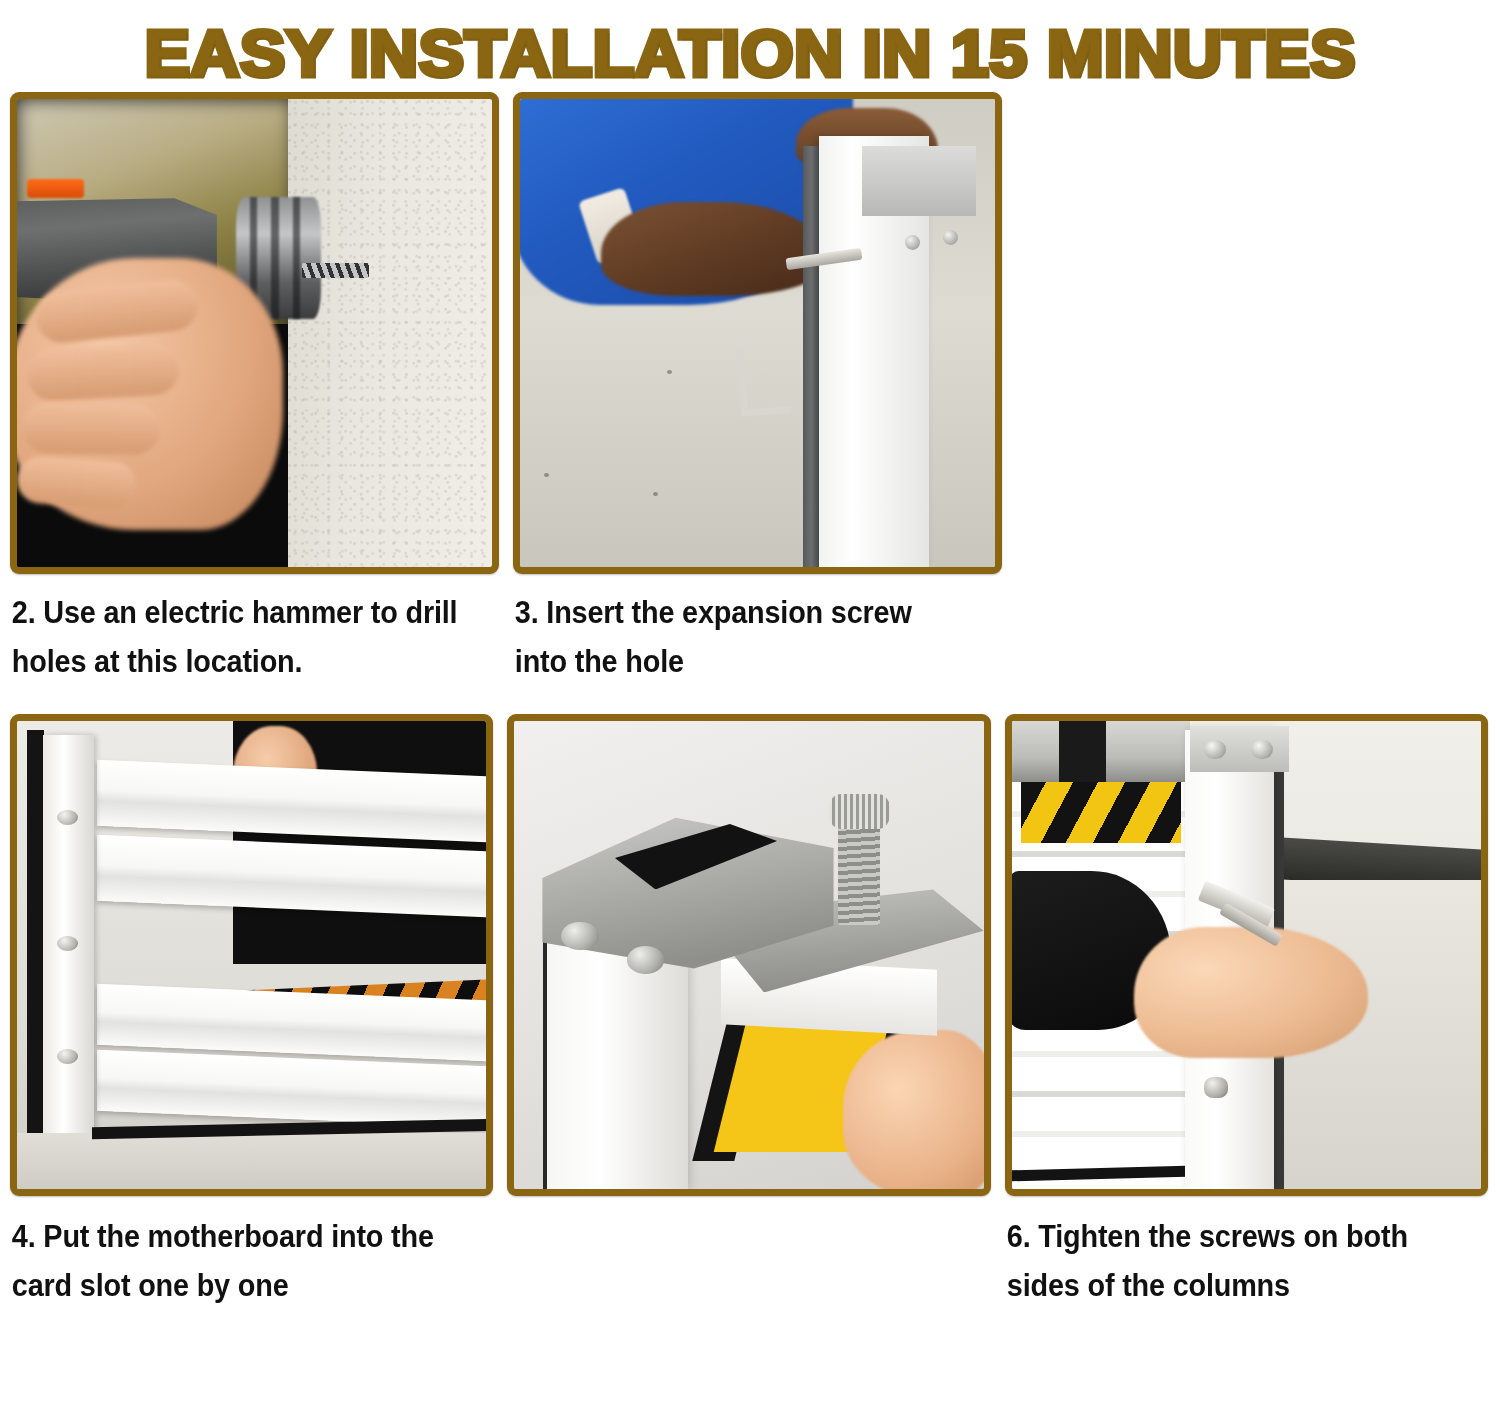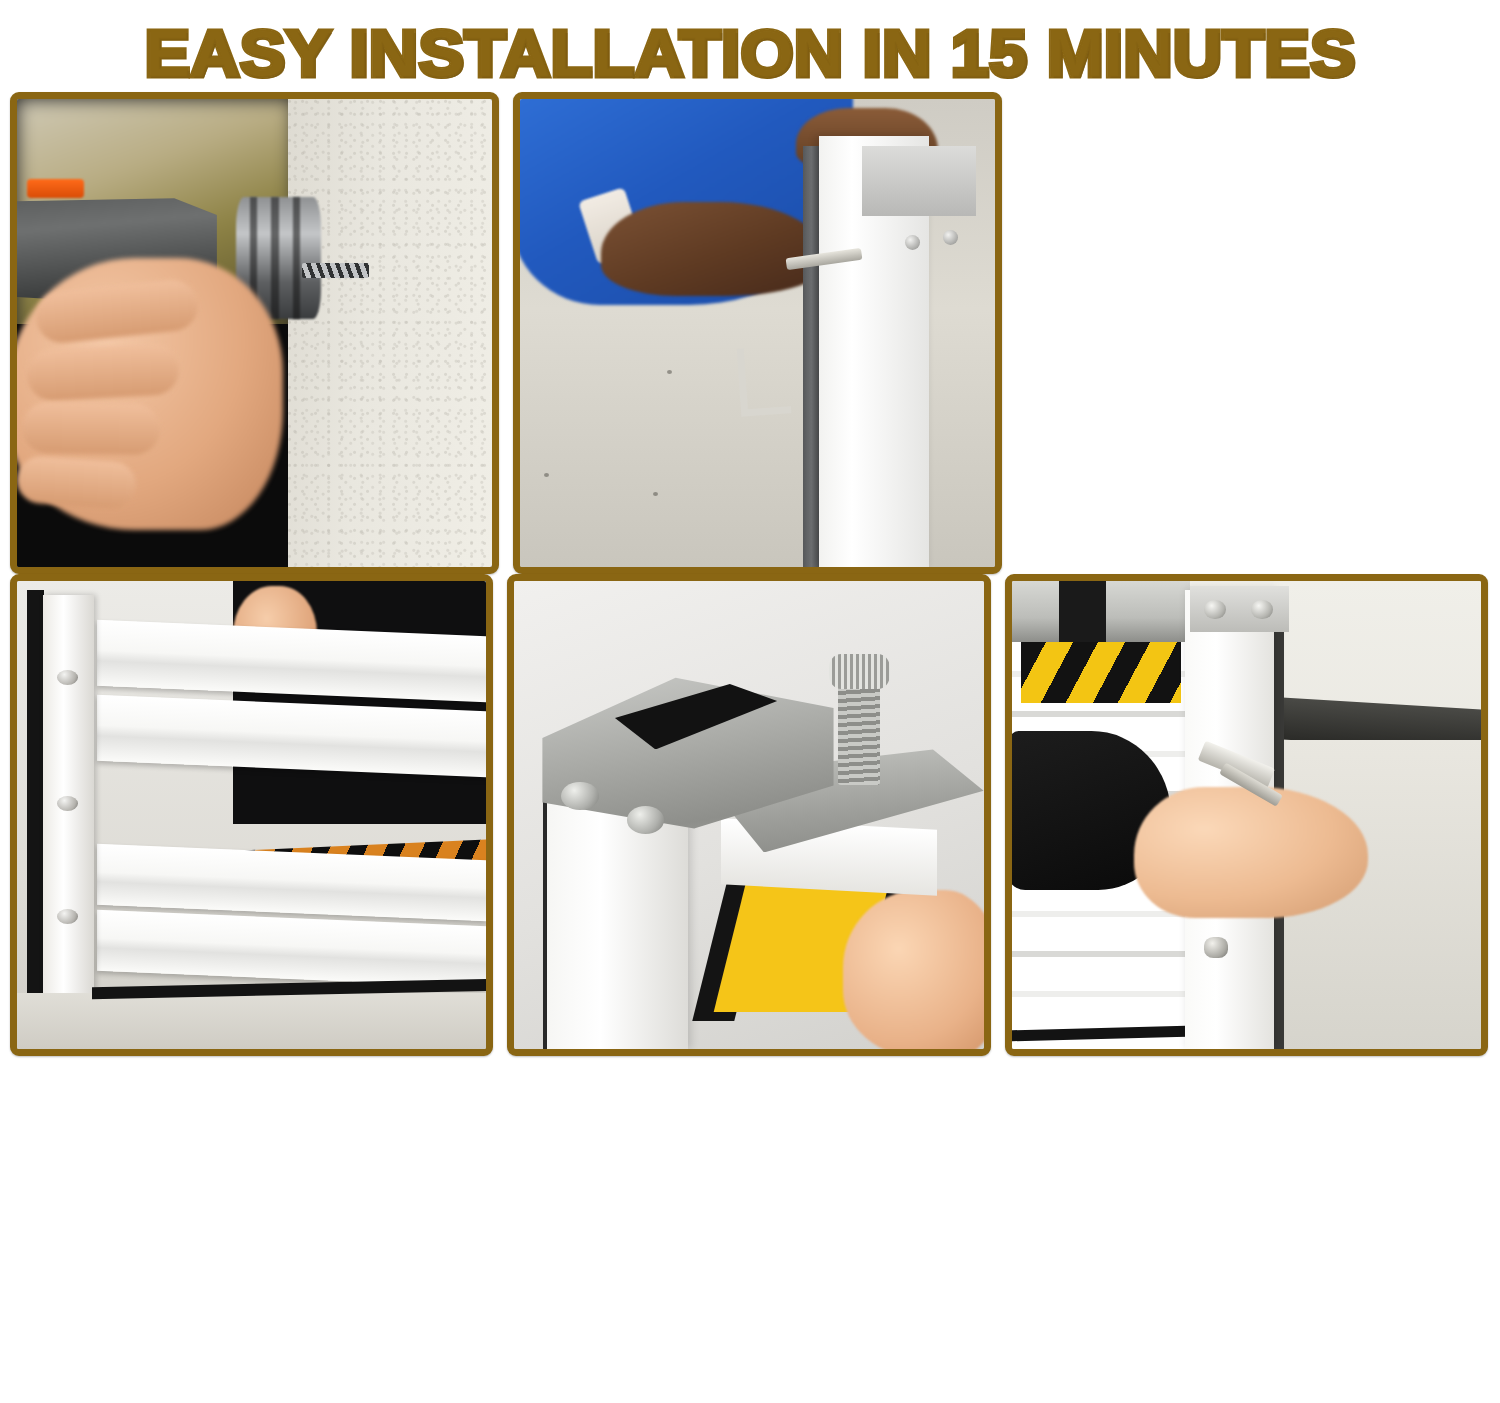--- a/index.html
+++ b/index.html
@@ -300,20 +300,23 @@
           <div class="p2-ring" style="left:58%;"></div>
           <div class="p2-orange"></div>
           <div class="p2-bit"></div>
           <div class="p2-hand"></div>
           <div class="p2-finger" style="left:4%;top:40%;width:34%;height:11%;transform:rotate(-6deg);"></div>
           <div class="p2-finger" style="left:2%;top:53%;width:32%;height:11%;transform:rotate(-3deg);"></div>
           <div class="p2-finger" style="left:1%;top:65%;width:29%;height:11%;transform:rotate(1deg);"></div>
           <div class="p2-finger" style="left:0%;top:77%;width:25%;height:10%;transform:rotate(4deg);"></div>
         </div>
       </div>
+      <div class="cap-block">
+        <div class="caption">2. Use an electric hammer to drill holes at this location.</div>
+      </div>
     </div>
 
     <div class="cell">
       <div class="frame">
         <div class="photo">
           <div class="p3-floor"></div>
           <div class="p3-speck" style="left:31%;top:58%;"></div>
           <div class="p3-speck" style="left:5%;top:80%;"></div>
           <div class="p3-speck" style="left:28%;top:84%;"></div>
           <div class="p3-speck" style="left:63%;top:94%;"></div>
@@ -323,20 +326,23 @@
           <div class="p3-arm"></div>
           <div class="p3-coldark"></div>
           <div class="p3-col"></div>
           <div class="p3-plate"></div>
           <div class="p3-screw" style="left:81%;top:29%;"></div>
           <div class="p3-screw" style="left:89%;top:28%;"></div>
           <div class="p3-tool"></div>
           <div class="p3-allen"></div>
         </div>
       </div>
+      <div class="cap-block">
+        <div class="caption">3. Insert the expansion screw into the hole</div>
+      </div>
     </div>
 
   </div>
 
   <div class="row row2">
 
     <div class="cell">
       <div class="frame">
         <div class="photo">
           <div class="p4-bg"></div>
@@ -348,20 +354,23 @@
           <div class="p4-board" style="top:58%;width:83%;height:13%;transform:skewY(2.4deg);"></div>
           <div class="p4-board" style="top:72%;width:83%;height:13%;transform:skewY(2.4deg);"></div>
           <div class="p4-railblk"></div>
           <div class="p4-rail"></div>
           <div class="p4-boltp" style="top:19%;"></div>
           <div class="p4-boltp" style="top:46%;"></div>
           <div class="p4-boltp" style="top:70%;"></div>
           <div class="p4-floor"></div>
           <div class="p4-floorblk"></div>
         </div>
+      </div>
+      <div class="cap-block">
+        <div class="caption">4. Put the motherboard into the card slot one by one</div>
       </div>
     </div>
 
     <div class="cell">
       <div class="frame">
         <div class="photo">
           <div class="p5-bg"></div>
           <div class="p5-blk1"></div>
           <div class="p5-yellow"></div>
           <div class="p5-blk2"></div>
@@ -397,16 +406,19 @@
           <div class="p6-plate"></div>
           <div class="p6-screw6" style="left:41%;top:4%;"></div>
           <div class="p6-screw6" style="left:51%;top:4%;"></div>
           <div class="p6-sleeve"></div>
           <div class="p6-hand6"></div>
           <div class="p6-tool6"></div>
           <div class="p6-tool6b"></div>
           <div class="p6-knob"></div>
         </div>
       </div>
+      <div class="cap-block">
+        <div class="caption">6. Tighten the screws on both sides of the columns</div>
+      </div>
     </div>
 
   </div>
 </div>
 
 </body></html>

